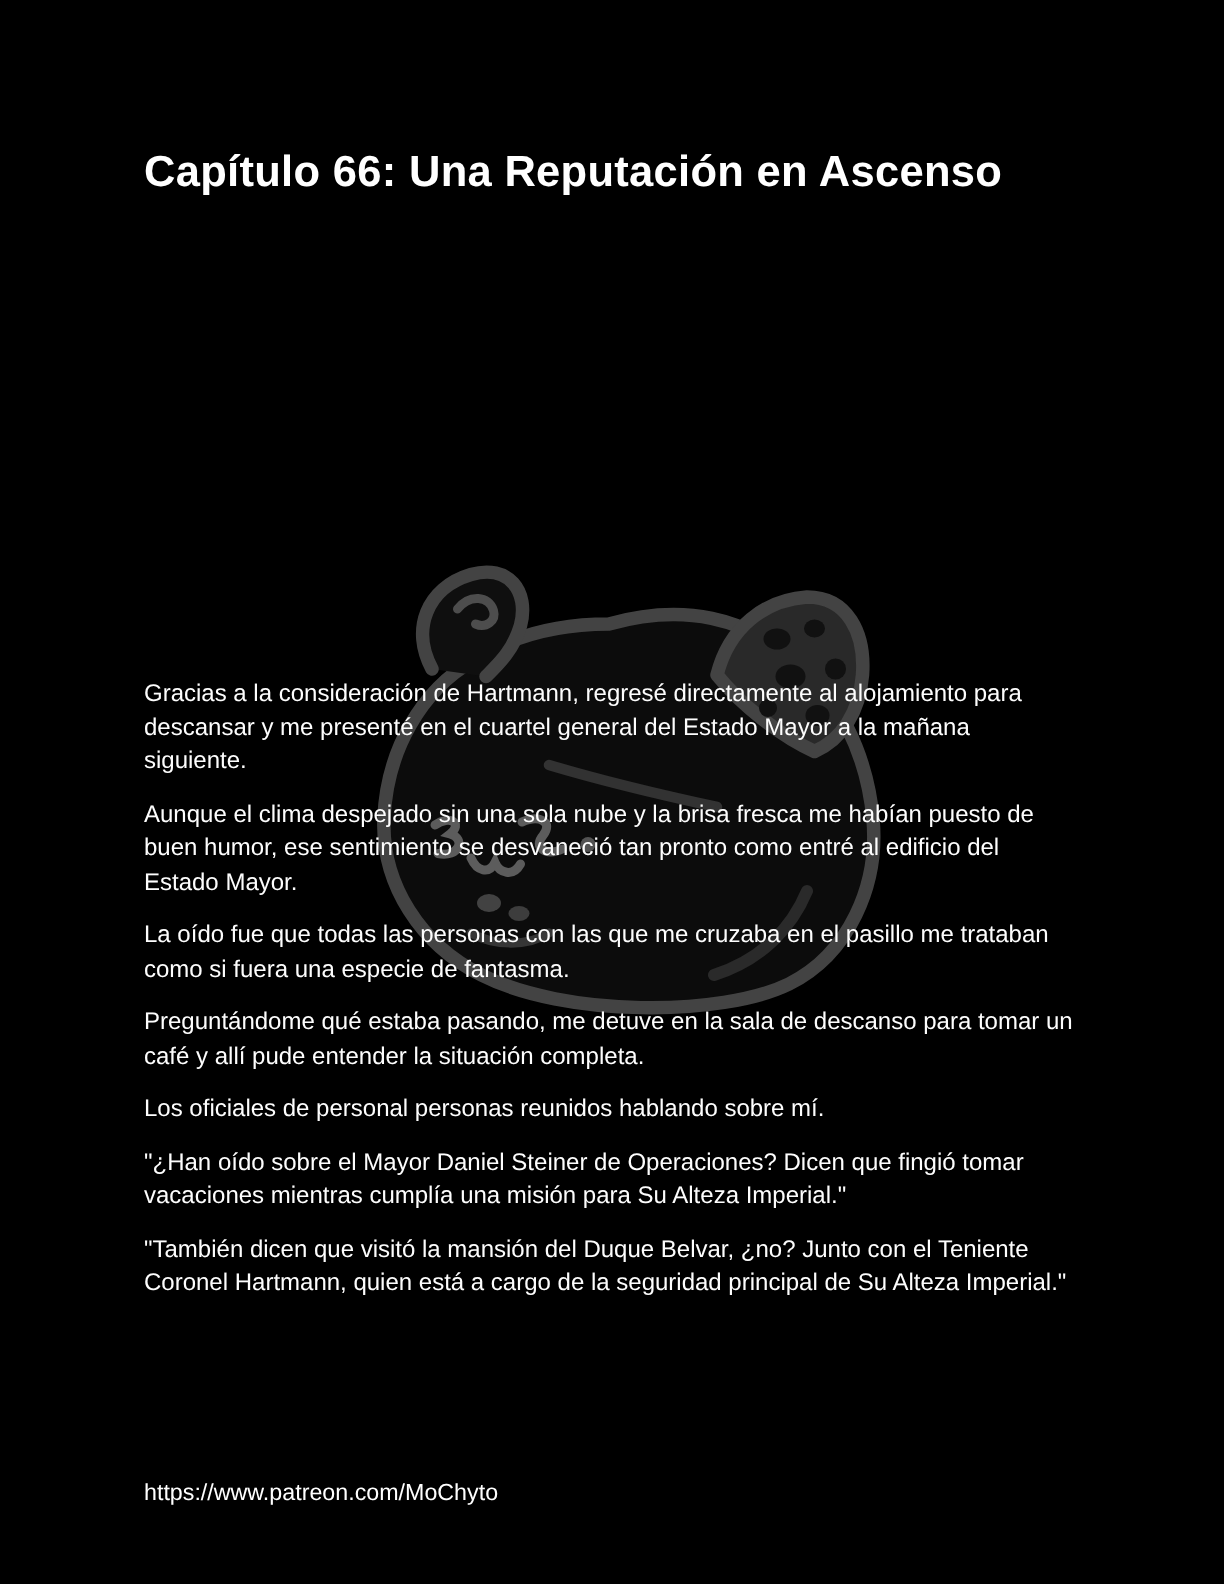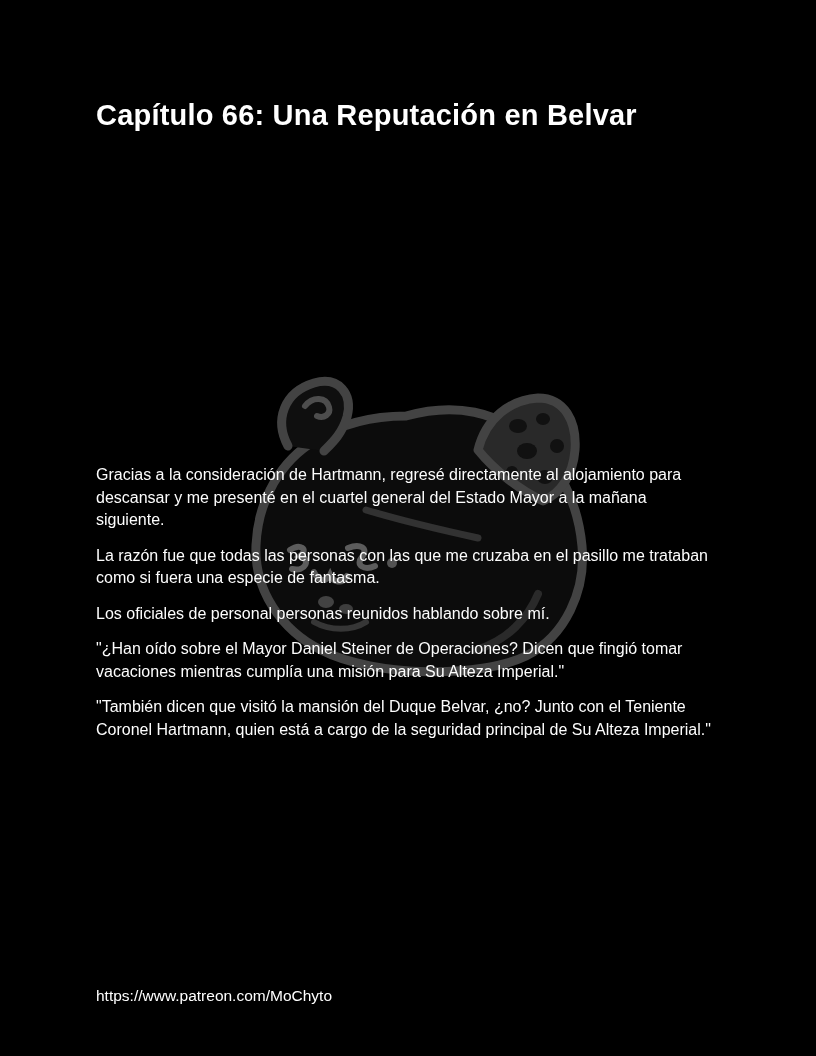--- a/index.html
+++ b/index.html
@@ -34,21 +34,21 @@
   .chapter-body {
     position: absolute;
     left: 96px;
     top: 452px;
     width: 622px;
     color: #fdfdfd;
     font-size: 16px;
     line-height: 22.5px;
     z-index: 2;
   }
-  .chapter-body p { margin: 12px 0 13px 0; }
+  .chapter-body p { margin: 0 0 13px 0; }
   .footer-url {
     position: absolute;
     left: 96px;
     top: 986px;
     color: #ffffff;
     font-size: 15.5px;
     line-height: 20px;
     z-index: 2;
   }
 </style>
@@ -94,25 +94,27 @@
       <path d="M 122 198 C 134 193 143 198 136 207 C 129 215 138 221 149 216"></path>
       <path d="M 88 222 C 92 231 100 233 104 225 C 107 232 116 235 121 226"></path>
     </g>
     <circle cx="166" cy="213" r="5" fill="#5c5c5c"></circle>
 
     <ellipse cx="100" cy="252" rx="8" ry="6" fill="#4a4a4a"></ellipse>
     <ellipse cx="120" cy="259" rx="7" ry="5" fill="#444444"></ellipse>
     <path d="M 88 272 C 104 281 126 281 140 272" fill="none" stroke="#3c3c3c" stroke-width="6" stroke-linecap="round"></path>
   </svg>
 
-  <h1 class="chapter-title">Capítulo 66: Una Reputación en Belvar</h1>
+  <h1 class="chapter-title">Capítulo 66: Una Reputación en Ascenso</h1>
 
   <div class="chapter-body">
       <p>Gracias a la consideración de Hartmann, regresé directamente al alojamiento para descansar y me presenté en el cuartel general del Estado Mayor a la mañana siguiente.</p>
-      <p>La razón fue que todas las personas con las que me cruzaba en el pasillo me trataban como si fuera una especie de fantasma.</p>
+      <p>Aunque el clima despejado sin una sola nube y la brisa fresca me habían puesto de buen humor, ese sentimiento se desvaneció tan pronto como entré al edificio del Estado Mayor.</p>
+      <p>La oído fue que todas las personas con las que me cruzaba en el pasillo me trataban como si fuera una especie de fantasma.</p>
+      <p>Preguntándome qué estaba pasando, me detuve en la sala de descanso para tomar un café y allí pude entender la situación completa.</p>
       <p>Los oficiales de personal personas reunidos hablando sobre mí.</p>
       <p>"¿Han oído sobre el Mayor Daniel Steiner de Operaciones? Dicen que fingió tomar vacaciones mientras cumplía una misión para Su Alteza Imperial."</p>
       <p>"También dicen que visitó la mansión del Duque Belvar, ¿no? Junto con el Teniente Coronel Hartmann, quien está a cargo de la seguridad principal de Su Alteza Imperial."</p>
     </div>
 
   <div class="footer-url">https://www.patreon.com/MoChyto</div>
 
 </div>
 
 </body></html>

